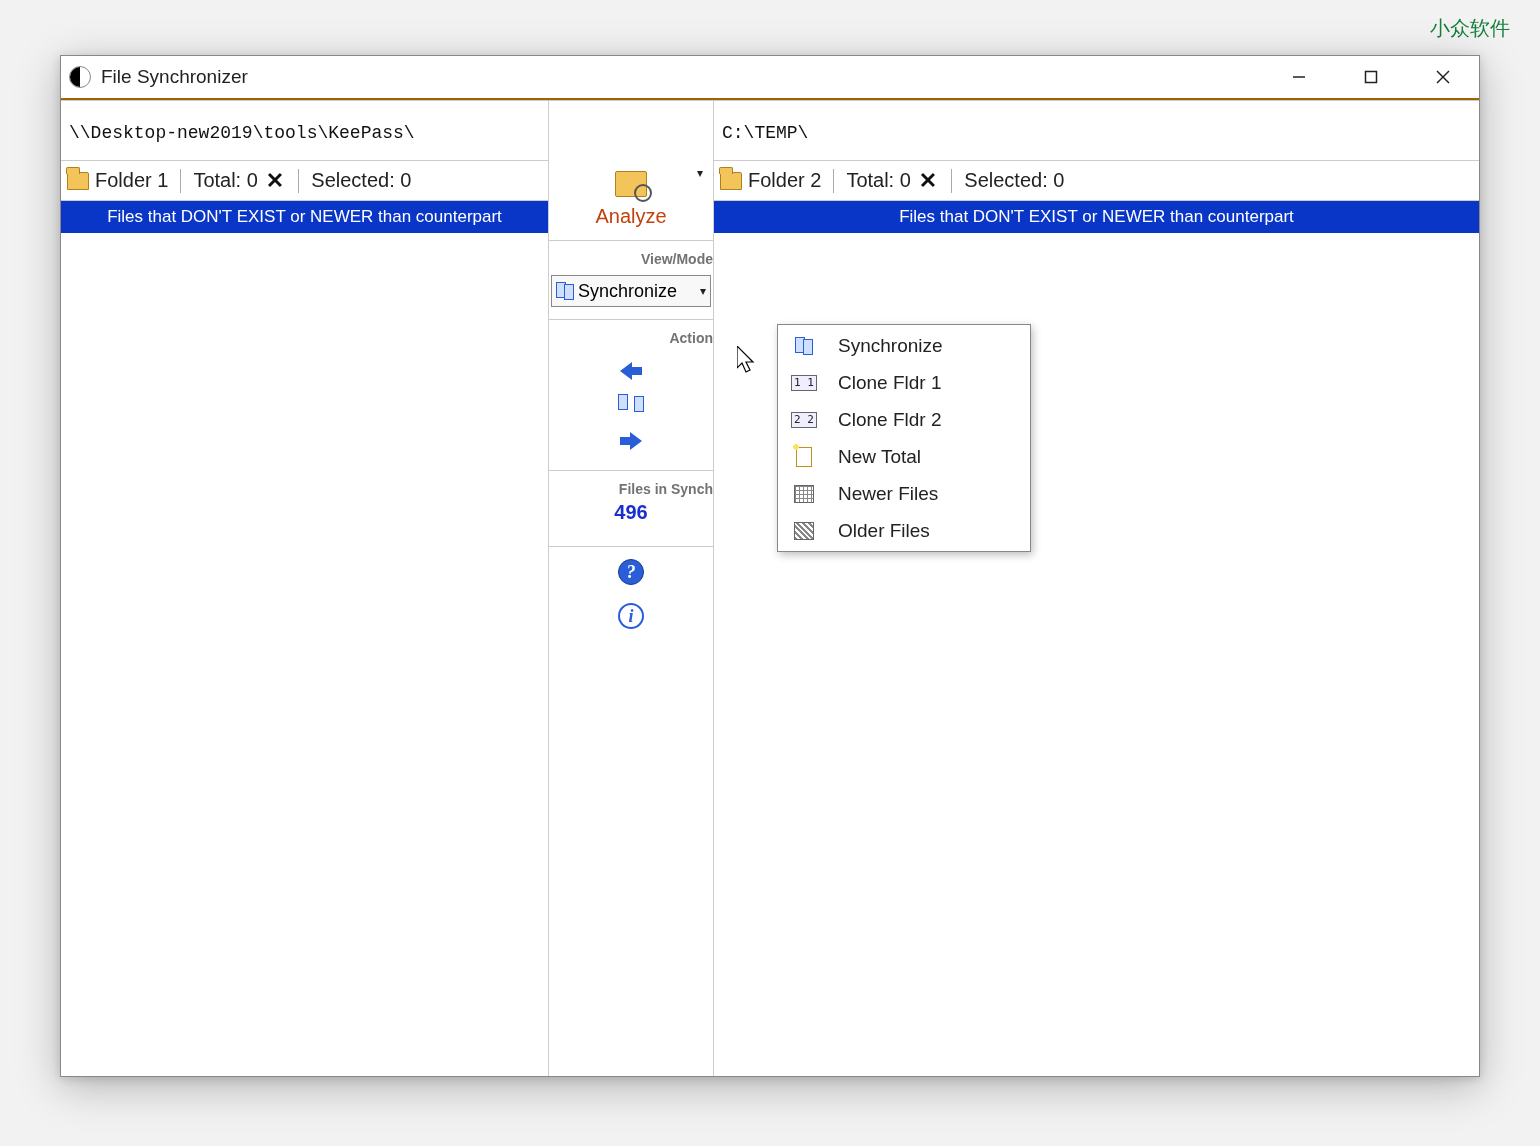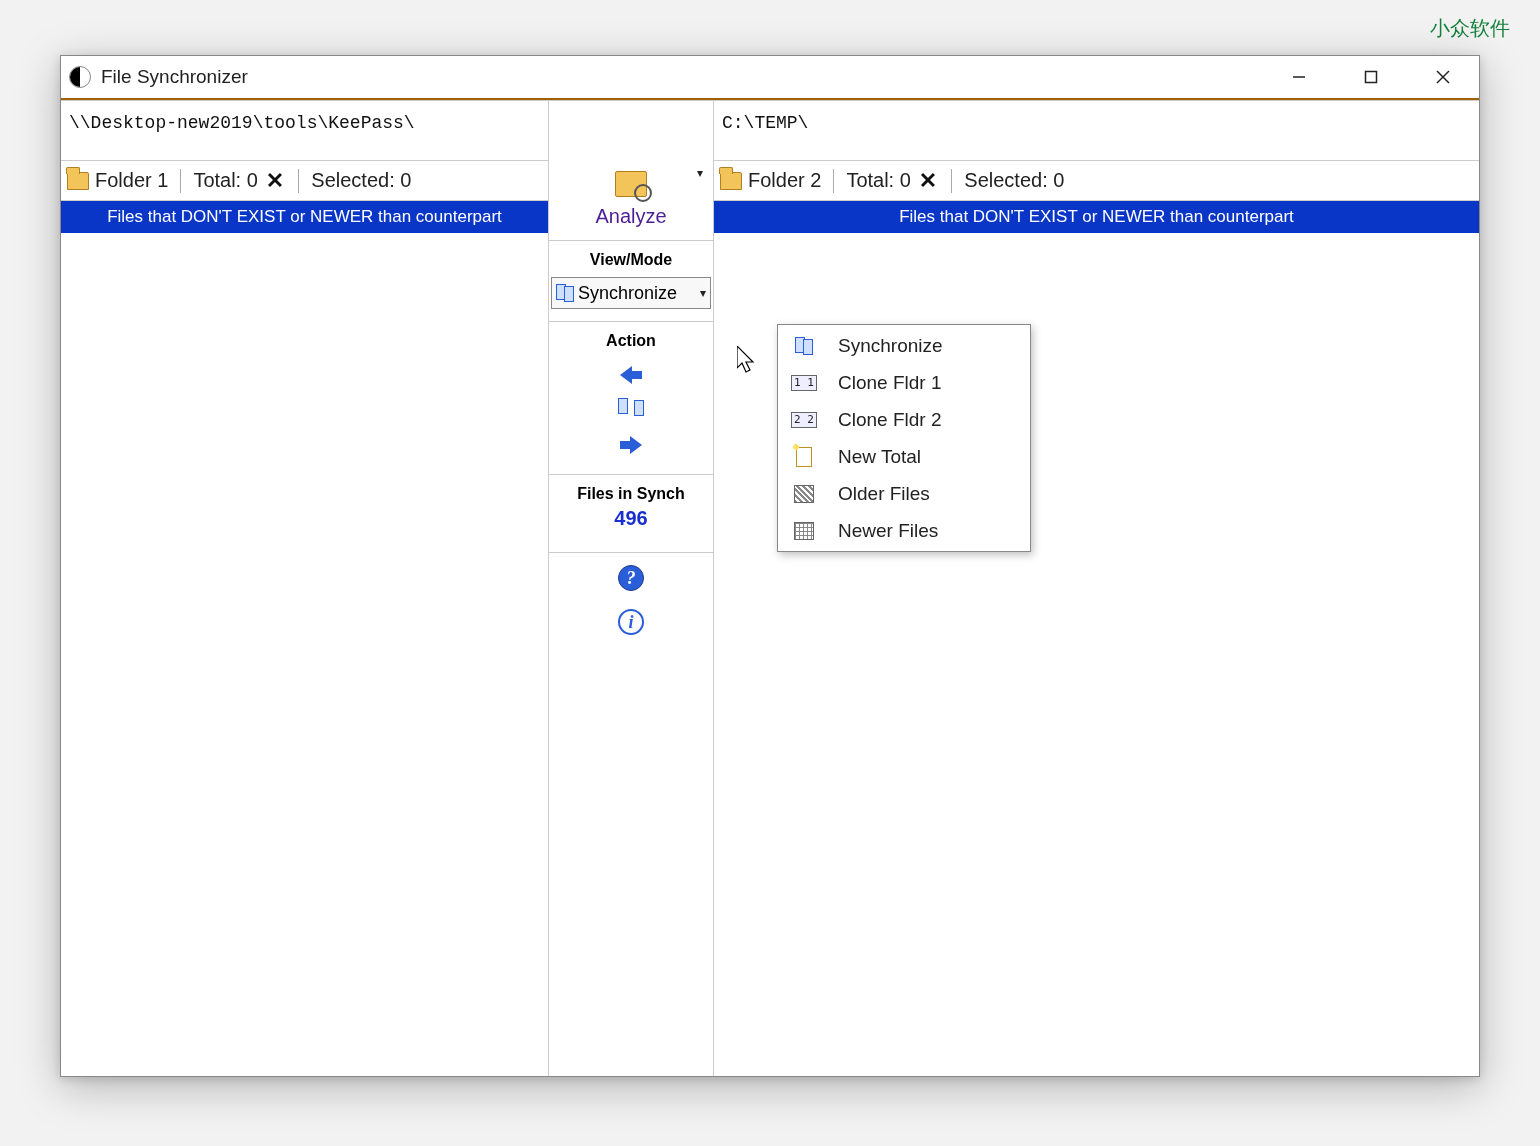--- a/index.html
+++ b/index.html
@@ -82,21 +82,21 @@
     display: flex;
     flex-direction: column;
     border-top: 1px solid #ccc;
   }
   .panel-left { width: 488px; border-right: 1px solid #ccc; }
   .panel-right { flex: 1; border-left: 1px solid #ccc; }
   .path-box {
     height: 60px;
     font-family: "Courier New", monospace;
     font-size: 18px;
-    padding: 12px 8px;
+    padding: 22px 8px;
     border-bottom: 1px solid #ccc;
     background: #fff;
     color: #111;
     white-space: pre;
   }
   .folder-stats {
     height: 40px;
     display: flex;
     align-items: center;
     padding: 0 6px;
@@ -178,26 +178,26 @@
   }
   .analyze-block .dd-arrow {
     position: absolute;
     right: 10px;
     top: 65px;
     font-size: 12px;
     color: #222;
   }
   .analyze-label {
     font-size: 20px;
-    color: #4c1d95;
+    color: #c2410c;
   }
   .section-label {
-    text-align: center;
-    color: #000000;
-    font-size: 16px;
+    text-align: right;
+    color: #737373;
+    font-size: 14px;
     font-weight: 600;
     padding: 10px 0 8px;
   }
   .mode-selector {
     display: flex;
     align-items: center;
     border: 1px solid #888;
     margin: 0 2px;
     height: 32px;
     padding: 0 4px;
@@ -432,29 +432,29 @@
         <span>Clone Fldr 2</span>
       </div>
       <div class="dd-item">
         <span class="dd-ico">
             <span class="ico-newfile"></span>
           </span>
         <span>New Total</span>
       </div>
       <div class="dd-item">
         <span class="dd-ico">
+            <span class="ico-grid"></span>
+          </span>
+        <span>Newer Files</span>
+      </div>
+      <div class="dd-item">
+        <span class="dd-ico">
             <span class="ico-hatch"></span>
           </span>
         <span>Older Files</span>
-      </div>
-      <div class="dd-item">
-        <span class="dd-ico">
-            <span class="ico-grid"></span>
-          </span>
-        <span>Newer Files</span>
       </div>
     </div>
 
     <svg class="cursor" width="24" height="30">
       <polygon points="0,0 0,22 5,17 9,26 13,24 9,16 16,16" fill="#fff" stroke="#000" stroke-width="1.2"></polygon>
     </svg>
 
   </div>
 </div>
 

